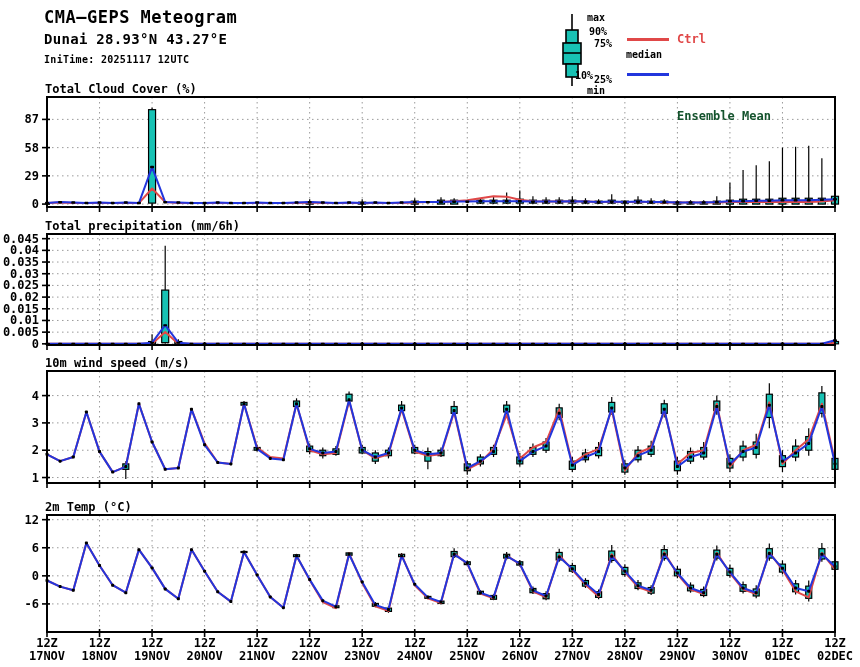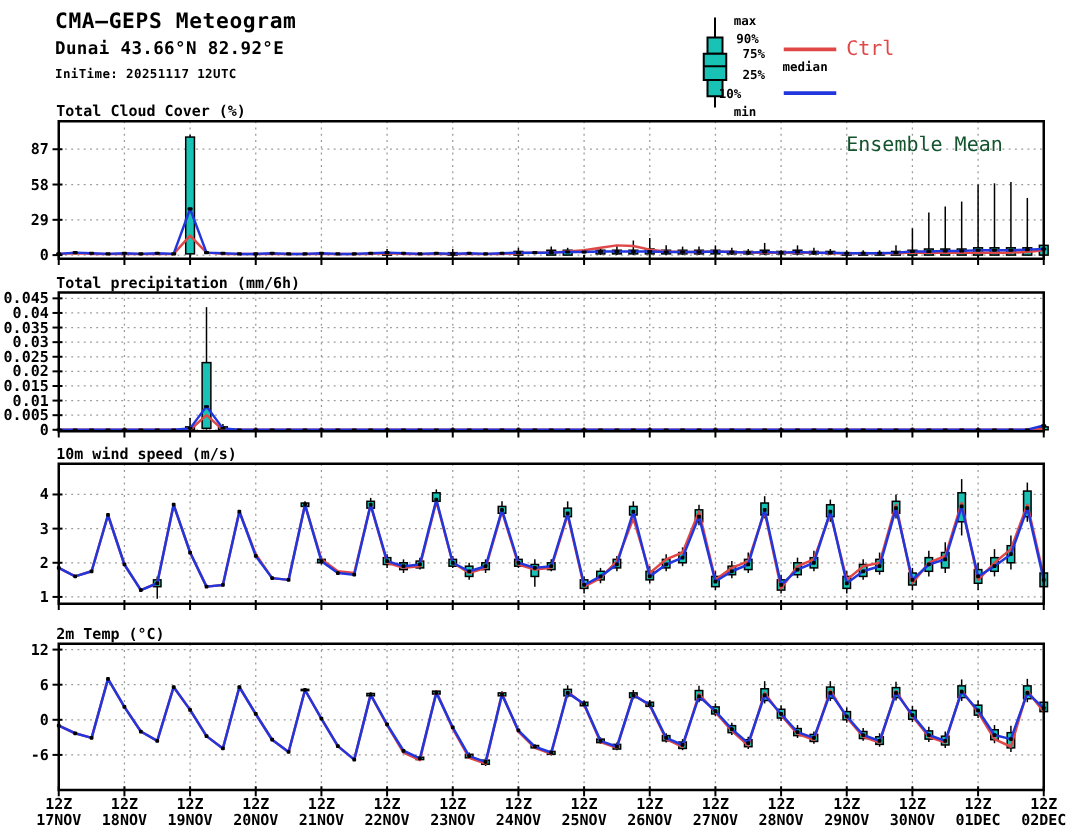--- a/index.html
+++ b/index.html
@@ -5,26 +5,26 @@
   html,body{margin:0;padding:0;background:#ffffff;}
   #app{position:relative;width:860px;height:667px;background:#fff;overflow:hidden;
        font-family:"DejaVu Sans Mono", monospace;color:#000;}
   #chart-svg{position:absolute;left:0;top:0;}
   .hdr{position:absolute;left:44px;font-weight:bold;white-space:pre;}
   .hdr.title{top:7px;font-size:17px;letter-spacing:.5px;}
   .hdr.sub1{top:31px;font-size:14px;letter-spacing:.3px;}
   .hdr.sub2{top:54px;font-size:10px;letter-spacing:.3px;}
   .lgl{position:absolute;font-size:10px;font-weight:bold;line-height:10px;white-space:pre;}
   .lg0{left:587px;top:13px;} .lg1{left:589px;top:27px;} .lg2{left:594px;top:39px;}
-  .lg3{left:597px;top:50px;margin-left:29px;} .lg4{left:594px;top:56px;} .lg5{left:575px;top:71px;}
+  .lg3{left:597px;top:50px;margin-left:29px;} .lg4{left:594px;top:75px;} .lg5{left:575px;top:71px;}
   .lg6{left:587px;top:86px;}
   .sampleline{position:absolute;width:42px;height:3px;}
   .ctrl-line{left:627px;top:38px;background:#e04848;}
   .mean-line{left:627px;top:73px;background:#2236dd;}
-  .serieslabel{position:absolute;left:677px;font-size:16px;font-weight:normal;line-height:12px;white-space:pre;}
+  .serieslabel{position:absolute;left:677px;font-size:12px;font-weight:bold;line-height:12px;white-space:pre;}
   .ctrl-label{top:33px;color:#e04848;}
   .mean-label{top:68px;color:#2236dd;}
 </style>
 </head>
 <body>
 
 <div id="app">
   <svg id="chart-svg" width="860" height="667">
       <g>
         <g stroke="#9a9a9a" stroke-width="1" stroke-dasharray="1.5,3.5">
@@ -801,21 +801,21 @@
       <g>
         <line x1="572" y1="14" x2="572" y2="86" stroke="#000000" stroke-width="1.6"></line>
         <rect x="566" y="30" width="12" height="13" fill="#18c2b4" stroke="#000000" stroke-width="1.6"></rect>
         <rect x="563" y="43" width="18" height="21" fill="#18c2b4" stroke="#000000" stroke-width="1.6"></rect>
         <line x1="563" y1="53" x2="581" y2="53" stroke="#000000" stroke-width="1.6"></line>
         <rect x="566" y="64" width="12" height="13" fill="#18c2b4" stroke="#000000" stroke-width="1.6"></rect>
       </g>
     </svg>
 
   <div class="hdr title">CMA—GEPS Meteogram</div>
-  <div class="hdr sub1">Dunai 43.66°N 82.92°E</div>
+  <div class="hdr sub1">Dunai 28.93°N 43.27°E</div>
   <div class="hdr sub2">IniTime: 20251117 12UTC</div>
 
   <div>
     <span class="lgl lg0">max</span>
     <span class="lgl lg1">90%</span>
     <span class="lgl lg2">75%</span>
     <span class="lgl lg3">median</span>
     <span class="lgl lg4">25%</span>
     <span class="lgl lg5">10%</span>
     <span class="lgl lg6">min</span>

